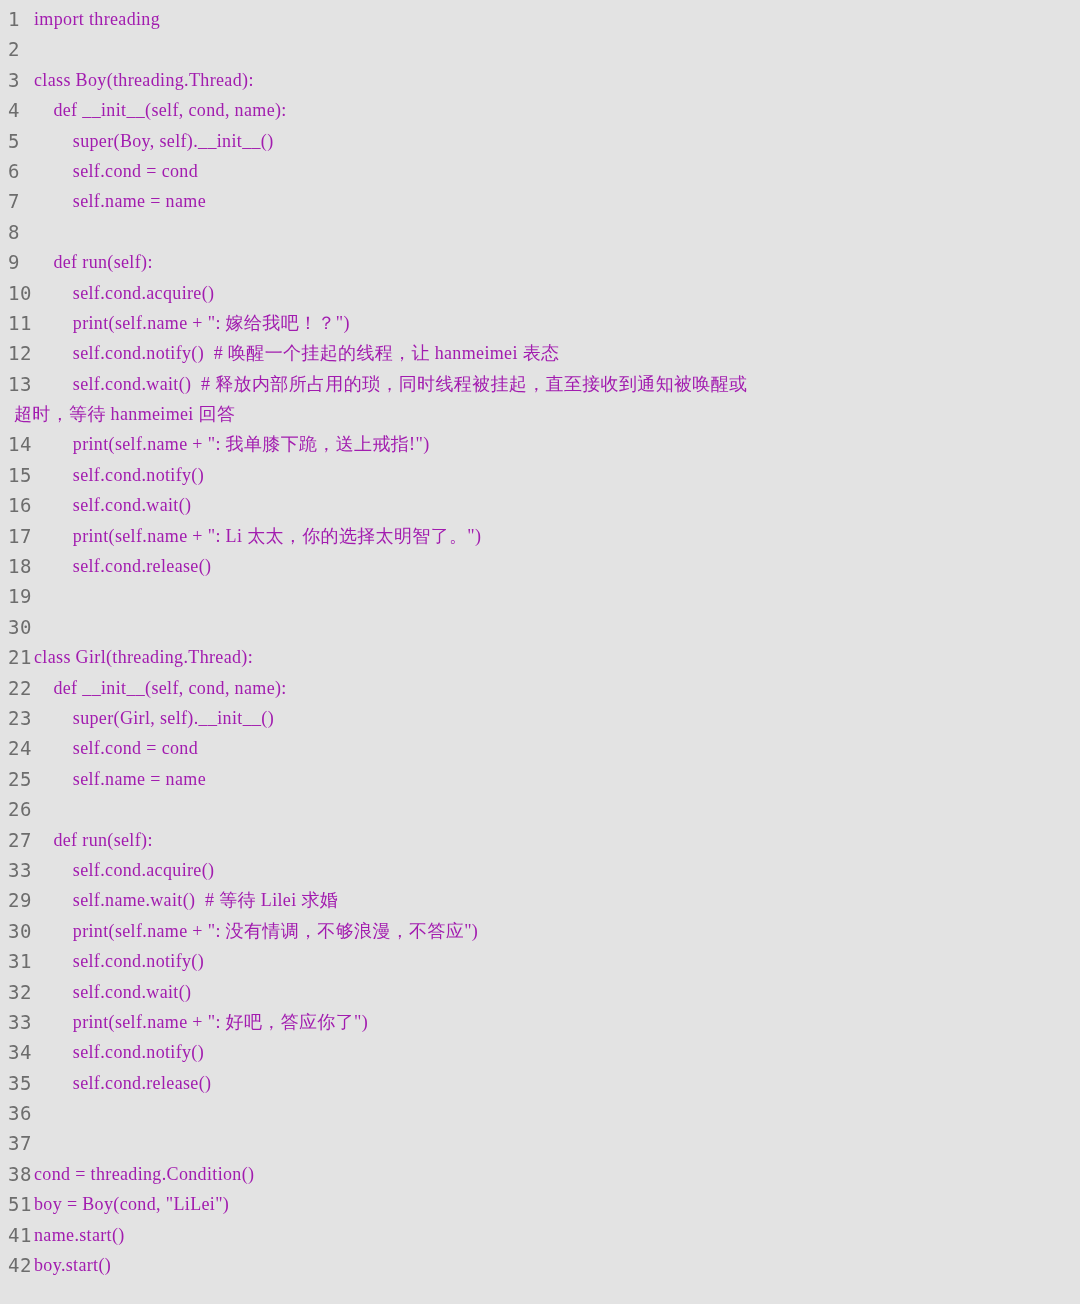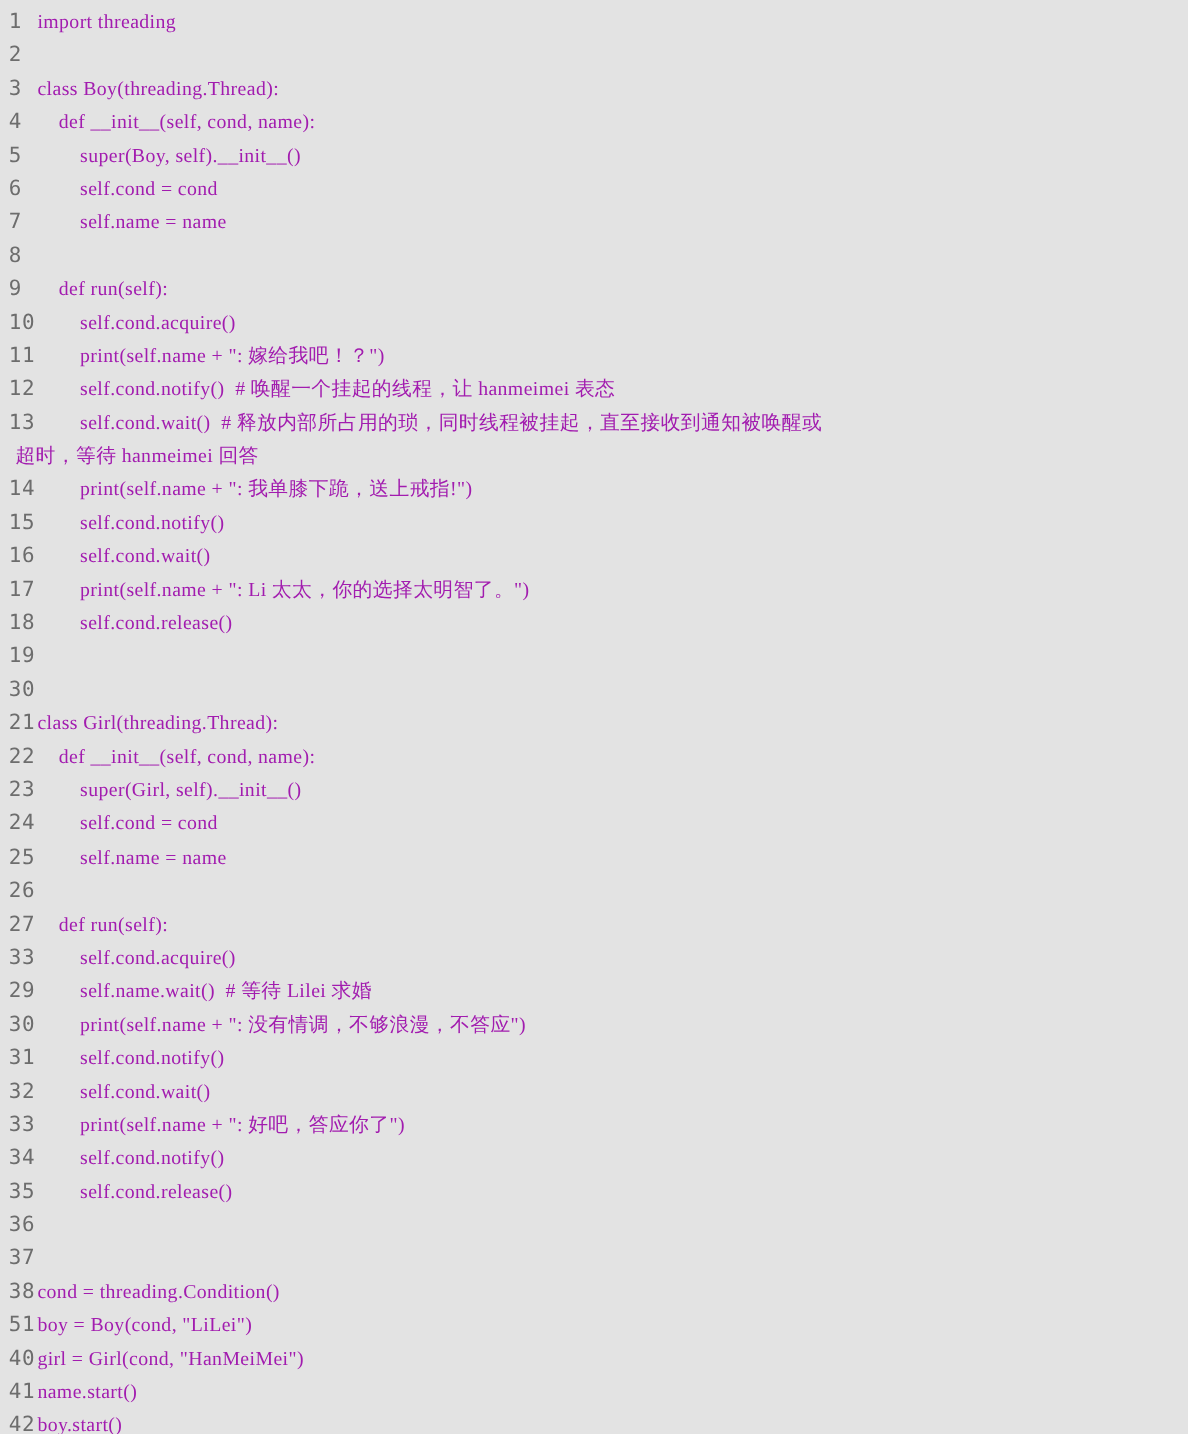--- a/index.html
+++ b/index.html
@@ -98,16 +98,15 @@
     <div class="code-row"><span class="ln">30</span><span class="code">        print(self.name + ": 没有情调，不够浪漫，不答应")</span></div>
     <div class="code-row"><span class="ln">31</span><span class="code">        self.cond.notify()</span></div>
     <div class="code-row"><span class="ln">32</span><span class="code">        self.cond.wait()</span></div>
     <div class="code-row"><span class="ln">33</span><span class="code">        print(self.name + ": 好吧，答应你了")</span></div>
     <div class="code-row"><span class="ln">34</span><span class="code">        self.cond.notify()</span></div>
     <div class="code-row"><span class="ln">35</span><span class="code">        self.cond.release()</span></div>
     <div class="code-row"><span class="ln">36</span><span class="code"></span></div>
     <div class="code-row"><span class="ln">37</span><span class="code"></span></div>
     <div class="code-row"><span class="ln">38</span><span class="code">cond = threading.Condition()</span></div>
     <div class="code-row"><span class="ln">51</span><span class="code">boy = Boy(cond, "LiLei")</span></div>
-    <div class="code-row"><span class="ln">40</span><span class="code">girl = Girl(cond, "HanMeiMei")</span></div>
     <div class="code-row"><span class="ln">41</span><span class="code">name.start()</span></div>
     <div class="code-row"><span class="ln">42</span><span class="code">boy.start()</span></div>
   </div>
 
 </body></html>

